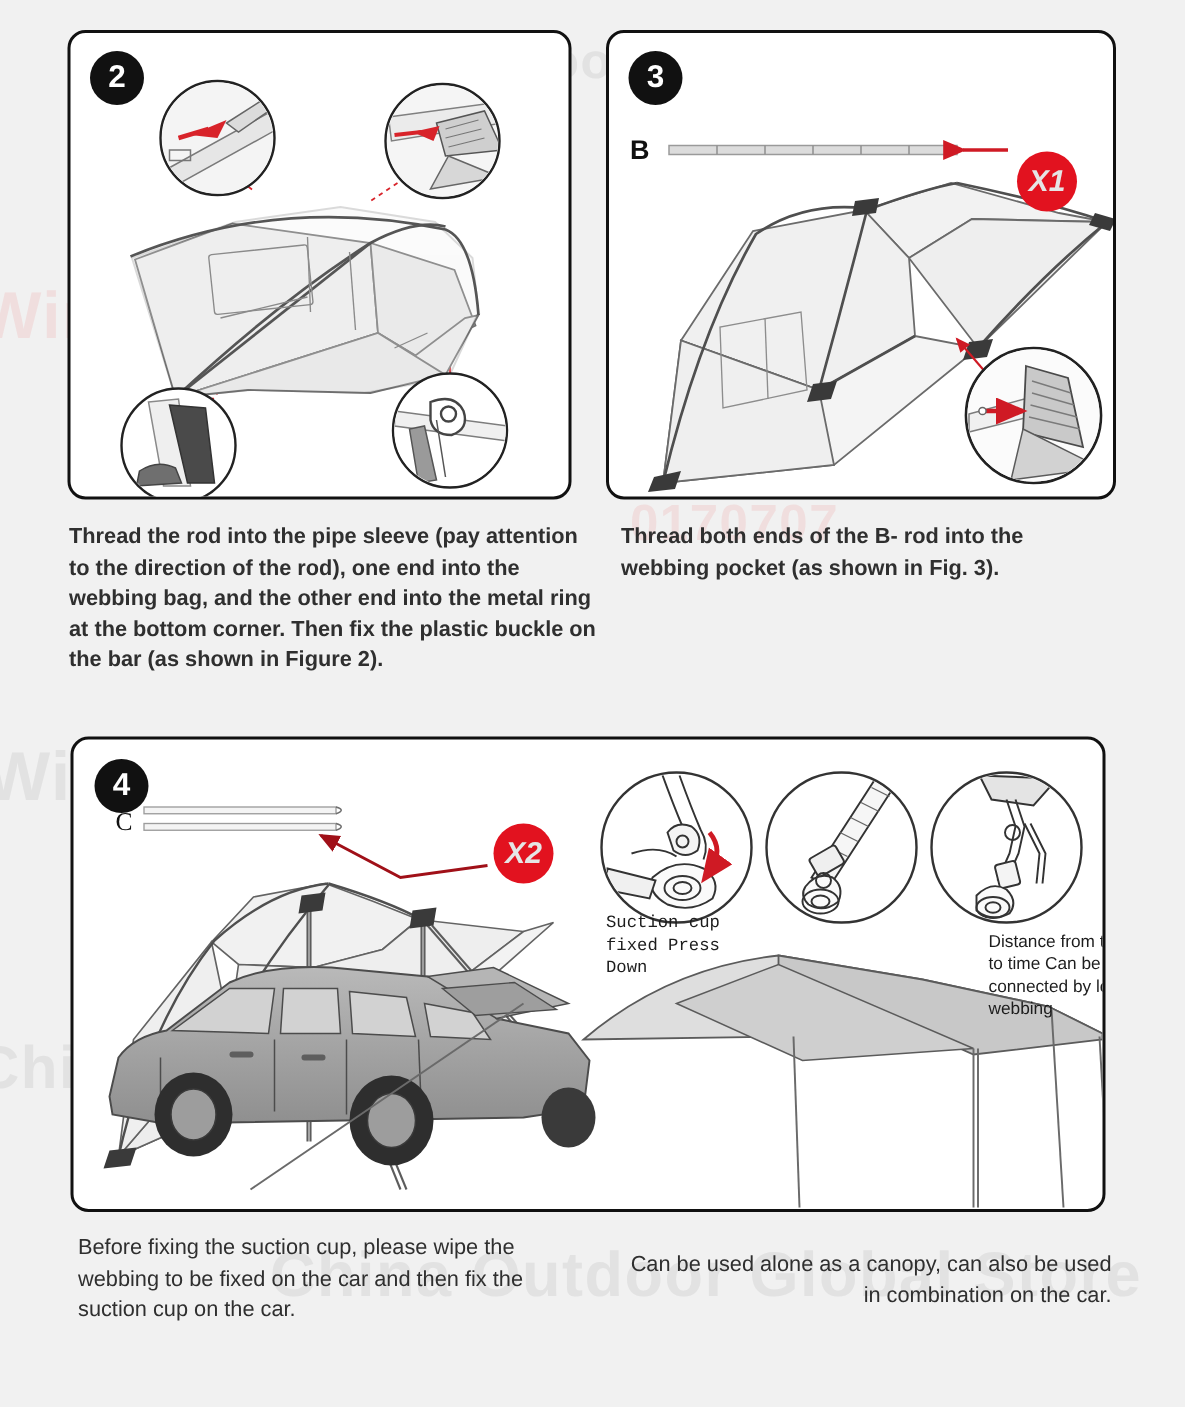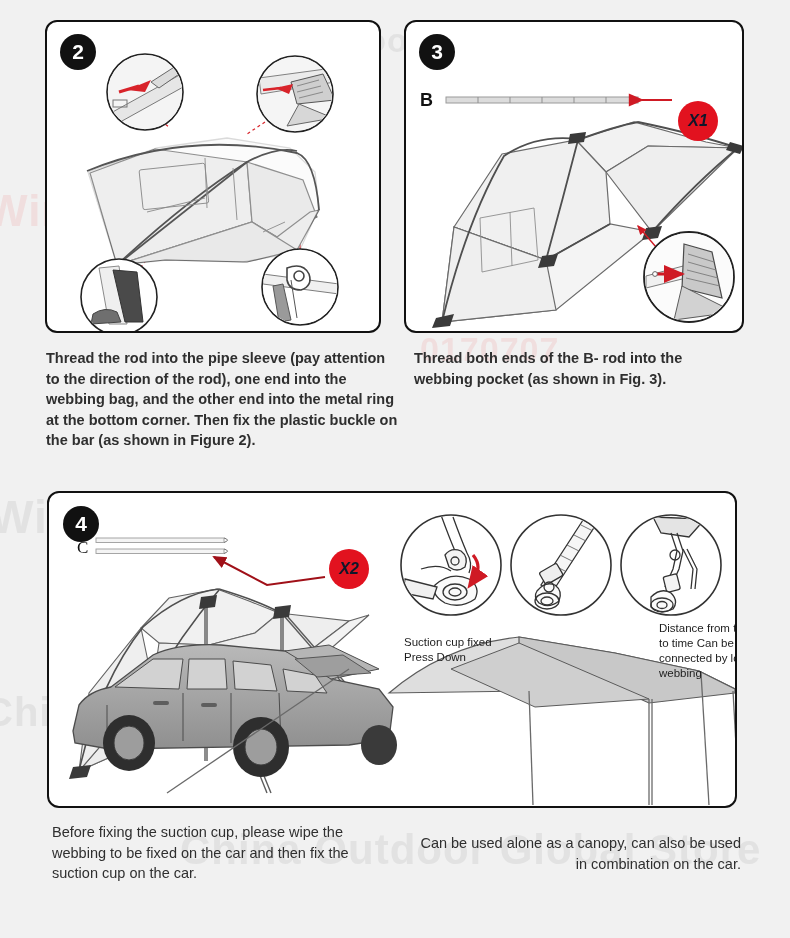--- a/index.html
+++ b/index.html
@@ -85,23 +85,23 @@
   #cap-3 { left: 414px; top: 348px; width: 330px; font-weight: bold; }
   #cap-4 { left: 52px;  top: 822px; width: 340px; }
   #cap-5 { left: 411px; top: 833px; width: 330px; text-align: right; }
 
   
   .count-badge {
     position: absolute;
     width: 40px; height: 40px;
     border-radius: 50%;
     background: #e2121f;
-    color: #0f172a;
+    color: #e5e5e5;
     font-weight: bold;
-    font-size: 16px;
+    font-size: 20px;
     display: flex;
     align-items: center;
     justify-content: center;
     z-index: 6;
     font-style: italic;
   }
 
   .part-label {
     position: absolute;
     font-size: 18px;
@@ -335,21 +335,21 @@
       </g>
     </g>
   </svg>
 </div>
 
 <div class="panel" id="panel-4">
   <div class="step-badge" id="badge-4">4</div>
   <div class="part-label serif" style="left:28px; top:45px;">C</div>
   <div class="count-badge" style="left:280px; top:56px;">X2</div>
 
-  <div class="inset-cap" style="left:355px; top:142px; width:100px;">Suction cup fixed Press Down</div>
+  <div class="inset-cap" style="left:355px; top:116px; width:100px;font-family:Liberation Mono, monospace;">Suction cup fixed Press Down</div>
   <div class="inset-cap" style="left:577px; top:128px; width:106px;margin-left:33px;">Distance from time to time Can be connected by long webbing</div>
 
   <svg class="svg-abs" width="690" height="317" viewBox="0 0 690 317">
     <defs>
       <marker id="ar4" markerWidth="8" markerHeight="8" refX="6" refY="3" orient="auto">
         <path d="M0,0 L7,3 L0,6 z" fill="#a01018"></path>
       </marker>
       <linearGradient id="cargrad" x1="0" y1="0" x2="0" y2="1">
         <stop offset="0%" stop-color="#b9b9b9"></stop>
           <stop offset="100%" stop-color="#8f8f8f"></stop>

